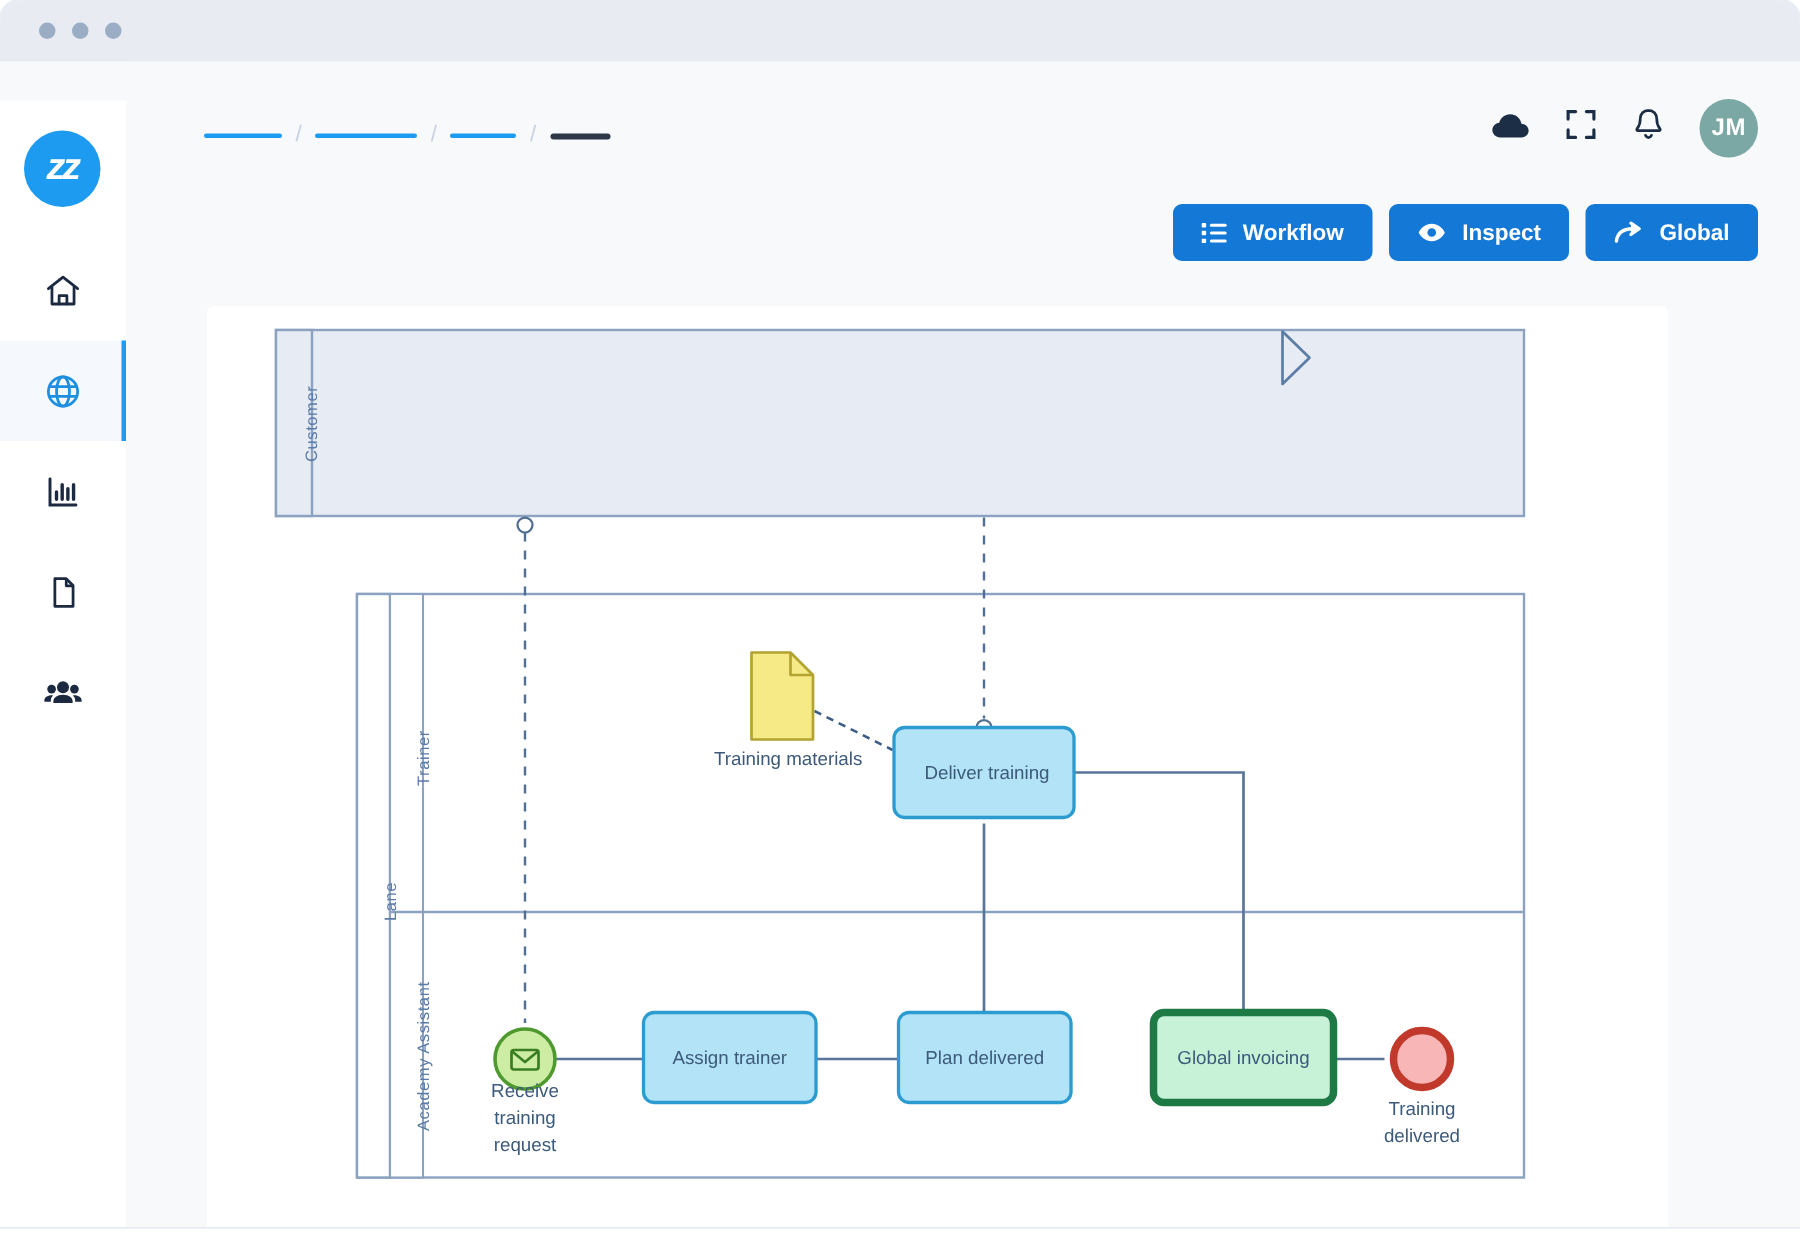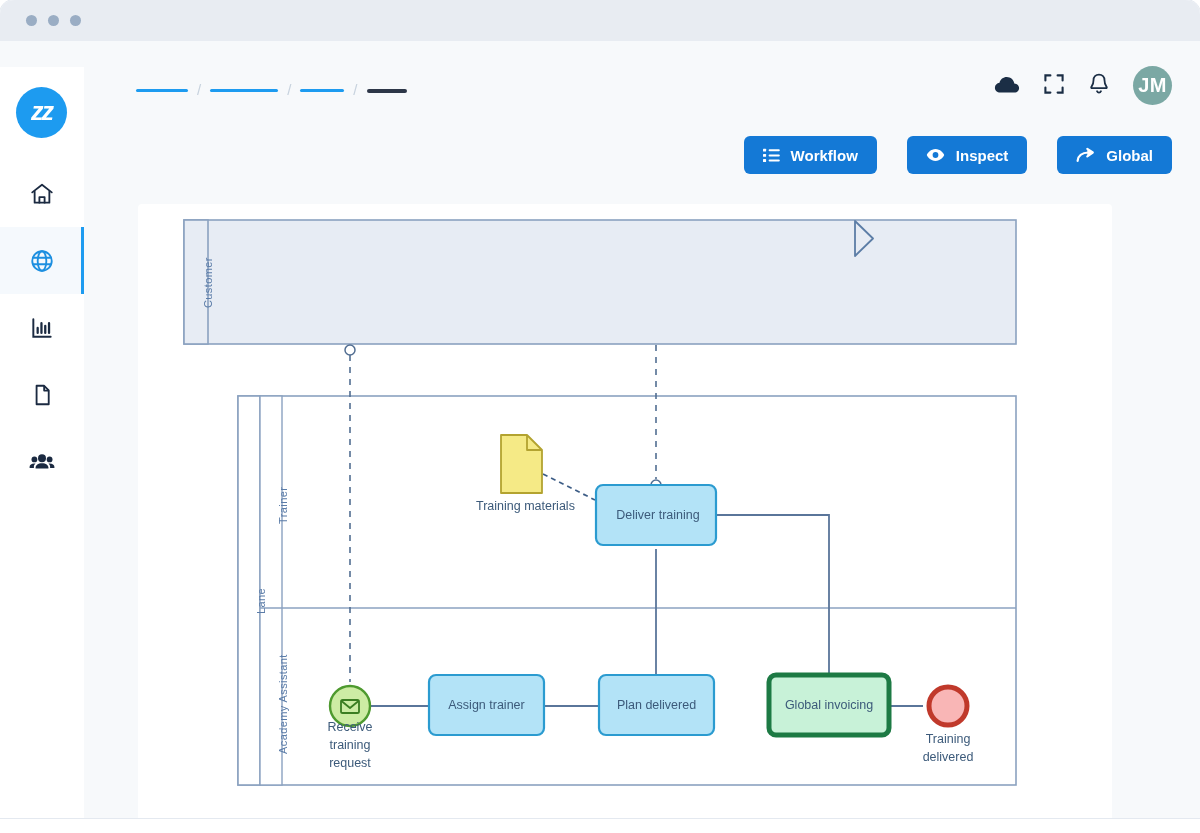--- a/index.html
+++ b/index.html
@@ -148,36 +148,36 @@
     display: flex;
     align-items: center;
     gap: 23px;
   }
   .hicon { cursor: pointer; display: block; }
   .avatar {
     width: 39px; height: 39px;
     border-radius: 50%;
     background: #7ba8a4;
     color: #ffffff;
-    font-size: 20px;
+    font-size: 16px;
     font-weight: bold;
     display: flex;
     align-items: center;
     justify-content: center;
     cursor: pointer;
     letter-spacing: .4px;
     text-align: right;
   }
 
   
   .actions {
     position: absolute;
     right: 28px; top: 95px;
     display: flex;
-    gap: 30px;
+    gap: 11px;
   }
   .btn {
     height: 38px;
     border-radius: 6px;
     background: #1479d6;
     color: #ffffff;
     border: none;
     display: flex;
     align-items: center;
     gap: 11px;

